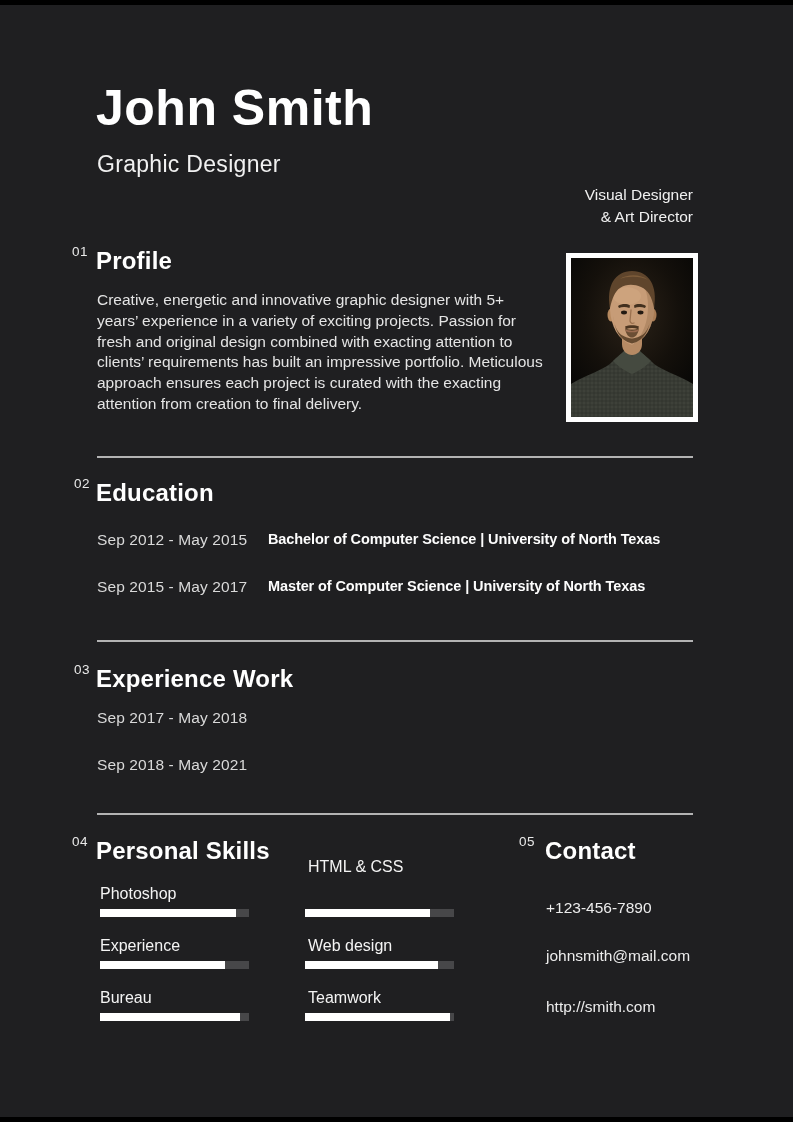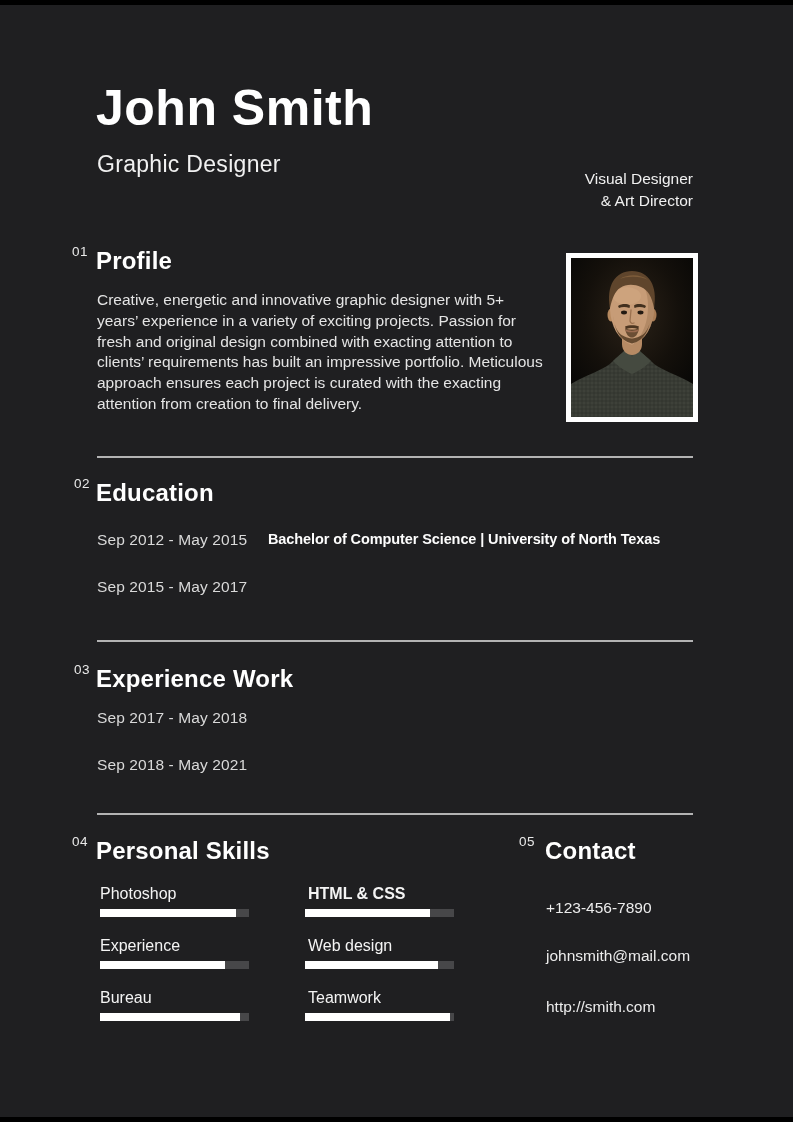--- a/index.html
+++ b/index.html
@@ -41,21 +41,21 @@
   .photo svg{display:block;}
 </style>
 </head>
 <body>
 
 <div class="page">
   <div class="edge top"></div>
 
   <div class="abs name" style="left:96px;top:82px;">John Smith</div>
   <div class="abs job-title" style="left:97px;top:151px;">Graphic Designer</div>
-  <div class="abs role-caption" style="right:100px;top:168px;">
+  <div class="abs role-caption" style="right:100px;top:184px;">
     <div>Visual Designer</div>
     <div>&amp; Art Director</div>
   </div>
 
   <div class="abs sec-num" style="left:72px;top:244px;">01</div>
   <div class="abs sec-head" style="left:96px;top:248px;">Profile</div>
   <div class="abs profile-body" style="left:97px;top:290px;">Creative, energetic and innovative graphic designer with 5+ years’ experience in a variety of exciting projects. Passion for fresh and original design combined with exacting attention to clients’ requirements has built an impressive portfolio. Meticulous approach ensures each project is curated with the exacting attention from creation to final delivery.</div>
 
   <div class="photo">
     <svg viewBox="0 0 122 159" width="122" height="159">
@@ -104,20 +104,21 @@
     </svg>
   </div>
 
   <div class="divider" style="top:456px;"></div>
 
   <div class="abs sec-num" style="left:74px;top:476px;">02</div>
   <div class="abs sec-head" style="left:96px;top:480px;">Education</div>
   <div class="abs row-date" style="left:97px;top:531px;">Sep 2012 - May 2015</div>
   <div class="abs row-detail" style="left:268px;top:531px;">Bachelor of Computer Science | University of North Texas</div>
   <div class="abs row-date" style="left:97px;top:578px;text-align:center;">Sep 2015 - May 2017</div>
+  <div class="abs row-detail" style="left:268px;top:578px;">Master of Computer Science | University of North Texas</div>
 
   <div class="divider" style="top:640px;"></div>
 
   <div class="abs sec-num" style="left:74px;top:662px;">03</div>
   <div class="abs sec-head" style="left:96px;top:666px;">Experience Work</div>
   <div class="abs row-date" style="left:97px;top:709px;">Sep 2017 - May 2018</div>
   <div class="abs row-date" style="left:97px;top:756px;">Sep 2018 - May 2021</div>
 
   <div class="divider" style="top:813px;"></div>
 
@@ -130,21 +131,21 @@
   </div>
   <div class="abs skill-label" style="left:100px;top:937px;">Experience</div>
   <div class="bar" style="left:100px;top:961px;">
     <div class="bar-fill" style="width: 84%;"></div>
   </div>
   <div class="abs skill-label" style="left:100px;top:989px;">Bureau</div>
   <div class="bar" style="left:100px;top:1013px;">
     <div class="bar-fill" style="width: 94%;"></div>
   </div>
 
-  <div class="abs skill-label" style="left:308px;top:885px;font-weight:bold;">HTML &amp; CSS</div>
+  <div class="abs skill-label" style="left:308px;top:858px;">HTML &amp; CSS</div>
   <div class="bar" style="left:305px;top:909px;">
     <div class="bar-fill" style="width: 84%;"></div>
   </div>
   <div class="abs skill-label" style="left:308px;top:937px;">Web design</div>
   <div class="bar" style="left:305px;top:961px;">
     <div class="bar-fill" style="width: 89%;"></div>
   </div>
   <div class="abs skill-label" style="left:308px;top:989px;">Teamwork</div>
   <div class="bar" style="left:305px;top:1013px;">
     <div class="bar-fill" style="width: 97%;"></div>

